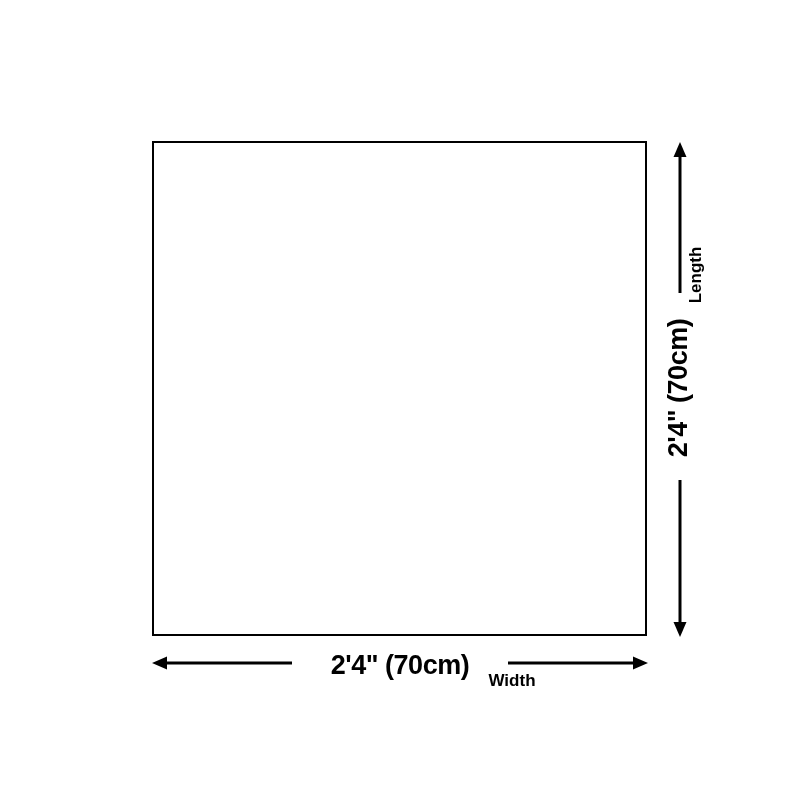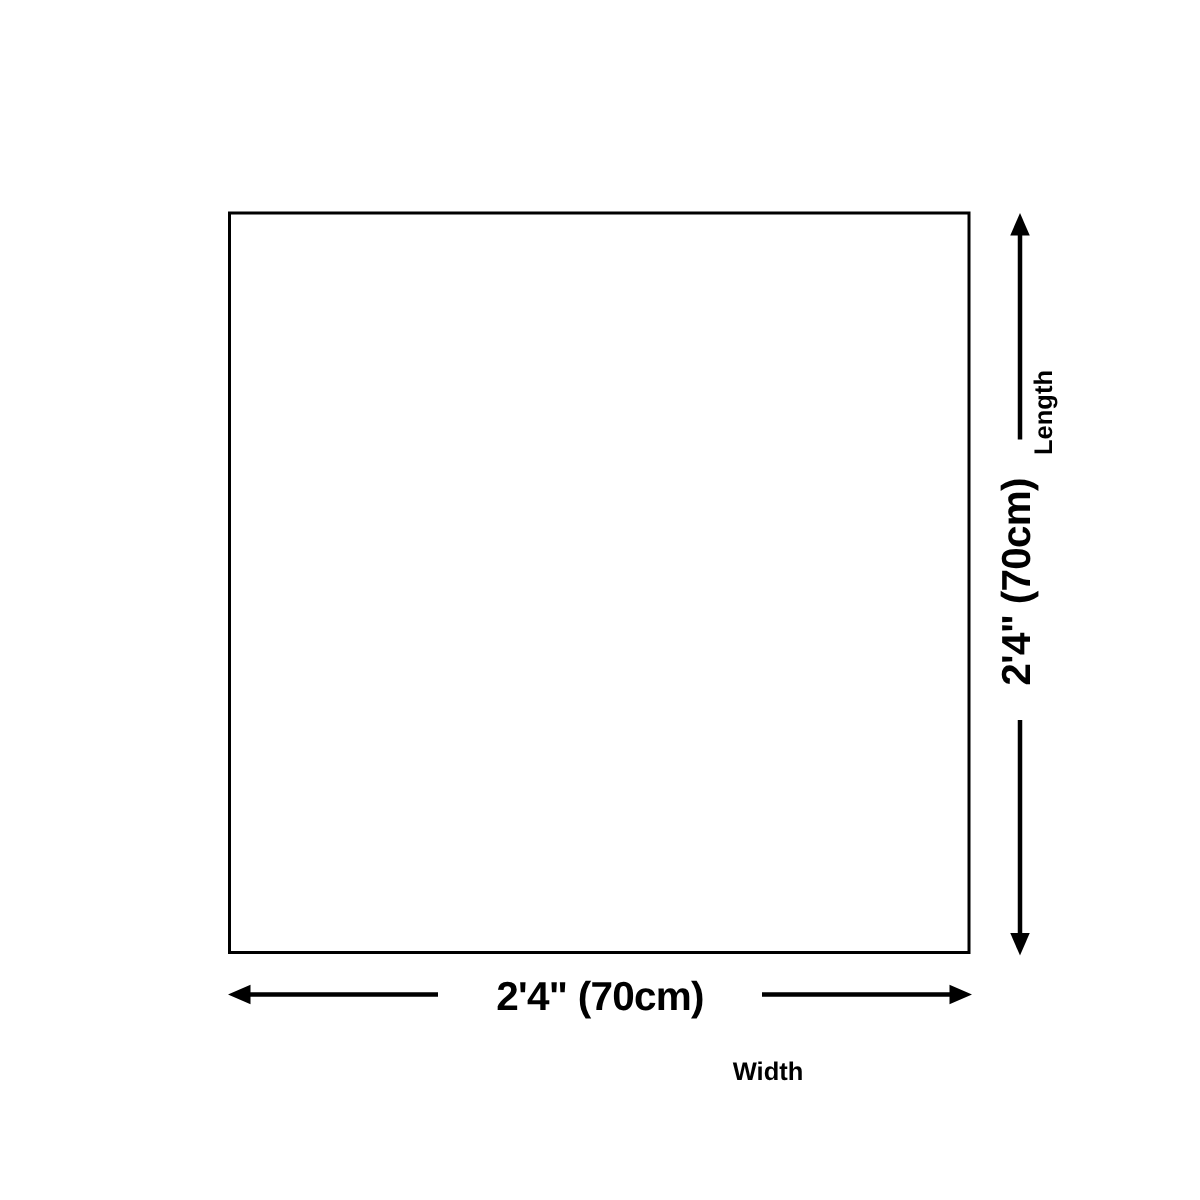--- a/index.html
+++ b/index.html
@@ -51,21 +51,20 @@
   }
   .width-value {
     left: 400px;
     top: 665px;
     transform: translate(-50%, -50%);
   }
   .width-label {
     left: 512px;
     top: 681px;
     transform: translate(-50%, -50%);
-    margin-top: 34px;
   }
   .length-value {
     left: 678px;
     top: 388px;
     transform: translate(-50%, -50%) rotate(-90deg);
   }
   .length-label {
     left: 696px;
     top: 275px;
     transform: translate(-50%, -50%) rotate(-90deg);

